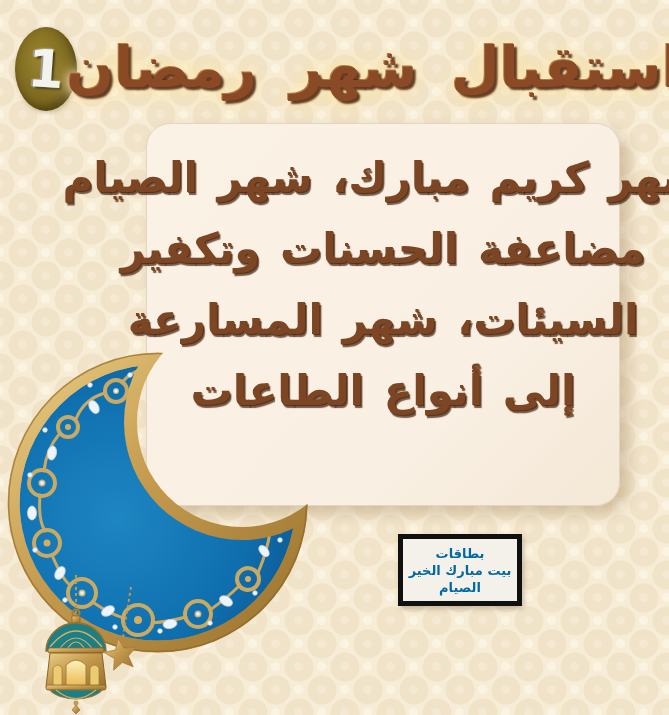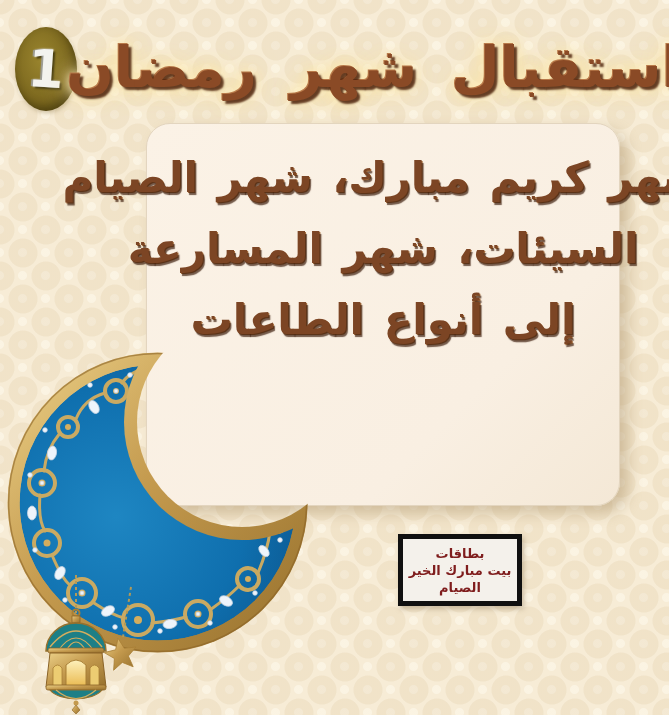--- a/index.html
+++ b/index.html
@@ -67,30 +67,31 @@
   
   .publisher{
     position:absolute;left:398px;top:534px;width:124px;height:72px;
     background:#f4f1eb;
     border:5px solid #101010;
     box-shadow:2px 3px 5px rgba(120,100,70,.35);
     display:flex;flex-direction:column;align-items:center;justify-content:center;
     direction:rtl;text-align:center;
   }
   .publisher div{
-    font-size:13px;font-weight:bold;color:#7f1d1d;line-height:17px;white-space:nowrap;
+    font-size:13px;font-weight:bold;color:#0369a1;line-height:17px;white-space:nowrap;
   }
 </style>
 </head>
 <body>
 
 <div class="stage">
 
   <div class="card">
     <div class="card-line">شهر كريم مبارك، شهر الصيام</div>
+    <div class="card-line">مضاعفة الحسنات وتكفير</div>
     <div class="card-line">السيئات، شهر المسارعة</div>
     <div class="card-line">إلى أنواع الطاعات</div>
   </div>
 
   <svg class="moon-wrap" viewBox="0 0 345 380" aria-hidden="true">
     <defs>
       <linearGradient id="goldG" x1="0" y1="0" x2="1" y2="1">
         <stop offset="0" stop-color="#ecd188"></stop>
         <stop offset="0.45" stop-color="#c49a4e"></stop>
         <stop offset="1" stop-color="#96702c"></stop>

